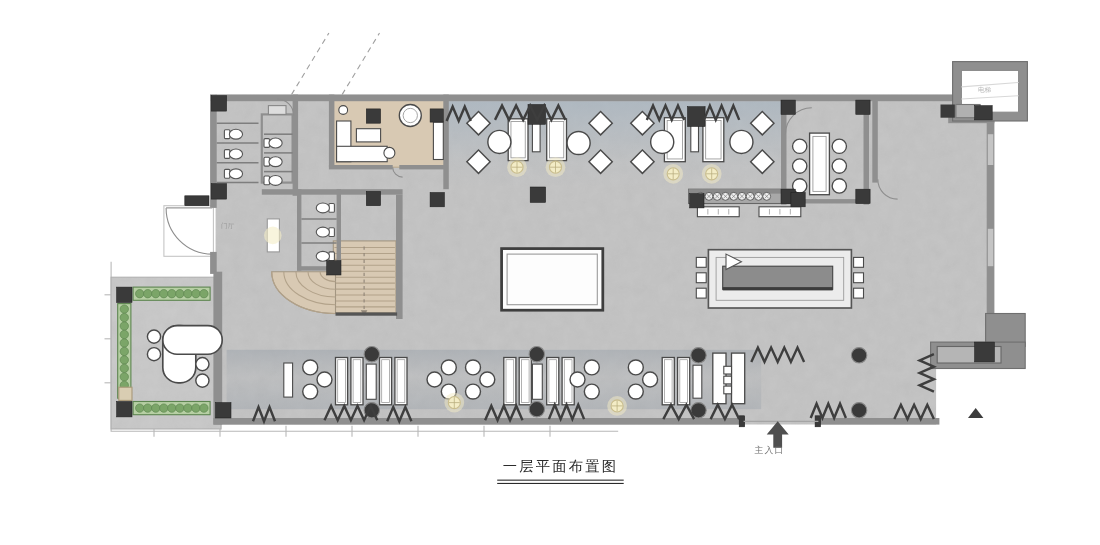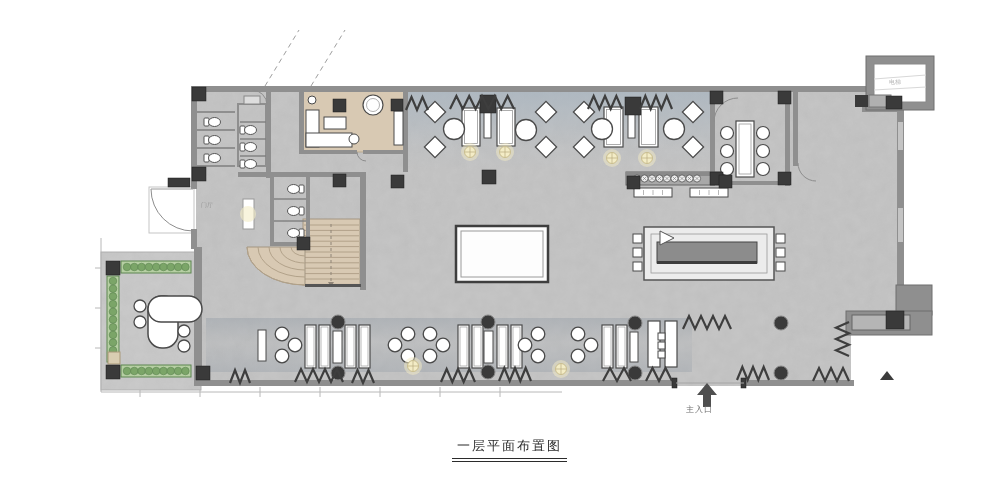--- a/index.html
+++ b/index.html
@@ -1,20 +1,20 @@
 <!DOCTYPE html>
 <html style="--text-dark: #2b2b2b; --text-gray: #6e6e6e;"><head>
 <meta charset="utf-8">
 <style>
   html,body{margin:0;padding:0;background:#fff;}
   body{width:1000px;height:495px;overflow:hidden;font-family:"DejaVu Sans","Liberation Sans",sans-serif;}
   .stage{position:relative;width:920px;height:495px;background:#fff;text-decoration:underline;}
   svg{position:absolute;left:0;top:0;}
   .plan-title{
-    position:absolute;left:452px;top:437px;
+    position:absolute;left:452px;top:415px;
     font-size:13px;letter-spacing:2px;color:var(--text-dark,#2b2b2b);
     padding:0 5px 3px 5px;border-bottom:4px double var(--text-dark,#2b2b2b);
     white-space:nowrap;
   }
   .entrance-label{
     position:absolute;left:686px;top:404px;
     font-size:8px;letter-spacing:1px;color:var(--text-gray,#6e6e6e);white-space:nowrap;
   }
   .tiny{position:absolute;font-size:6px;white-space:nowrap;}
   .foyer-lbl{left:201px;top:201px;color:#8f8f8f;opacity:.85;}

